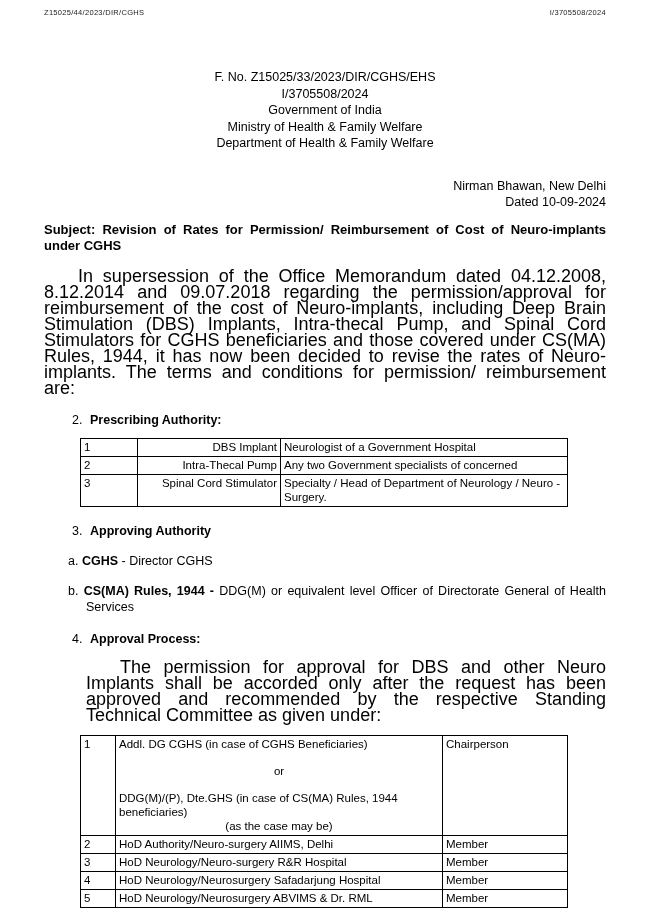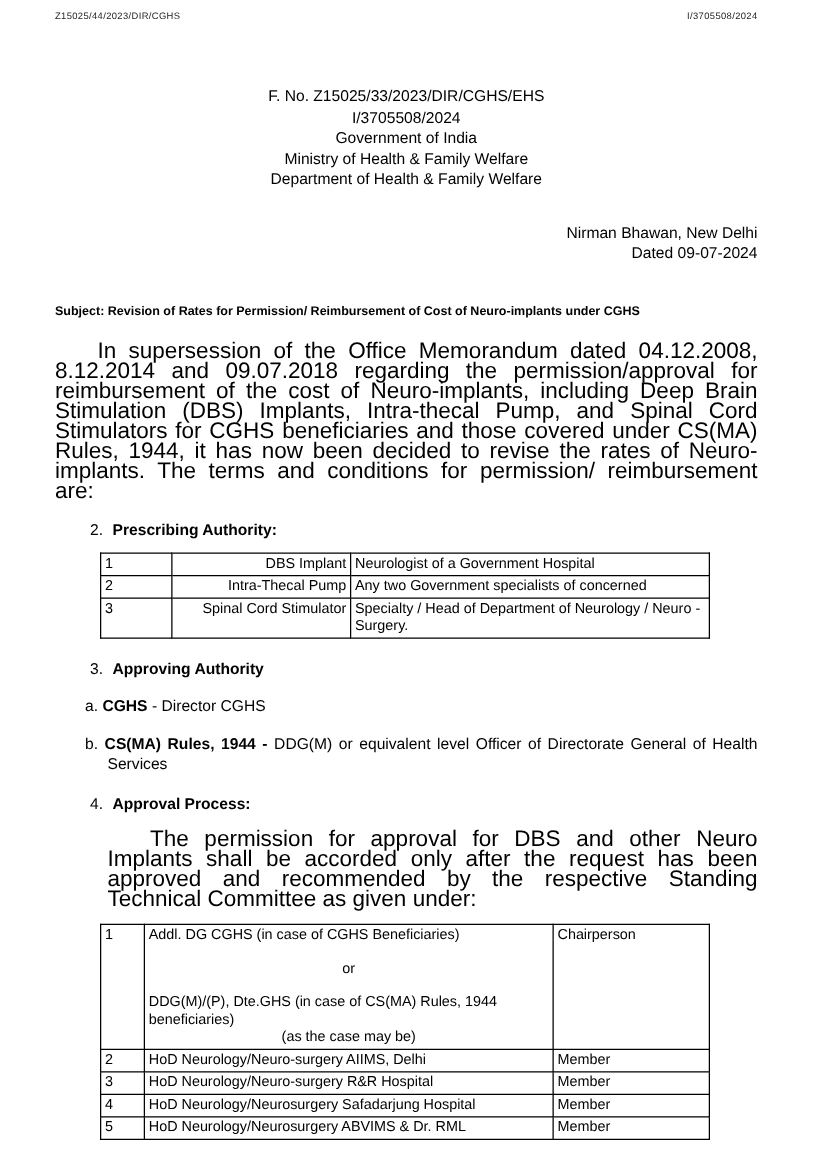--- a/index.html
+++ b/index.html
@@ -49,22 +49,22 @@
 
   .title {
     text-align: center;
     font-size: 12.5px;
     font-weight: bold;
     margin-top: 24px;
     letter-spacing: 0.2px;
   }
 
   .subject {
-    margin-top: 31px;
-    font-size: 10px;
+    margin-top: 11px;
+    font-size: 13px;
     font-weight: bold;
     line-height: 16px;
     text-align: justify;
   }
 
   .para {
     margin-top: 14px;
     font-size: 18px;
     line-height: 16px;
     text-align: justify;
@@ -127,21 +127,21 @@
   <div class="center-block">
     <div>F. No. Z15025/33/2023/DIR/CGHS/EHS</div>
     <div>I/3705508/2024</div>
     <div>Government of India</div>
     <div>Ministry of Health &amp; Family Welfare</div>
     <div>Department of Health &amp; Family Welfare</div>
   </div>
 
   <div class="right-block">
     <div>Nirman Bhawan, New Delhi</div>
-    <div>Dated 09-07-2024</div>
+    <div>Dated 10-09-2024</div>
   </div>
 
 
   <div class="subject">
     <span>Subject:</span><span> Revision of Rates for Permission/ Reimbursement of Cost of Neuro-implants under CGHS</span>
   </div>
 
   <div class="para"><span class="indent"></span><span>In supersession of the Office Memorandum dated 04.12.2008, 8.12.2014 and 09.07.2018 regarding the permission/approval for reimbursement of the cost of Neuro-implants, including Deep Brain Stimulation (DBS) Implants, Intra-thecal Pump, and Spinal Cord Stimulators for CGHS beneficiaries and those covered under CS(MA) Rules, 1944, it has now been decided to revise the rates of Neuro-implants. The terms and conditions for permission/ reimbursement are:</span></div>
 
   <div class="numbered">
@@ -197,21 +197,21 @@
         <div class="cell-pad"></div>
         <div class="cell-center">or</div>
         <div class="cell-pad"></div>
         <div>DDG(M)/(P), Dte.GHS (in case of CS(MA) Rules, 1944 beneficiaries)</div>
         <div class="cell-center">(as the case may be)</div>
       </td>
       <td class="c2">Chairperson</td>
     </tr>
     <tr>
       <td class="c0">2</td>
-      <td>HoD Neurology/Neuro-surgery AIIMS, Delhi</td>
+      <td>HoD Authority/Neuro-surgery AIIMS, Delhi</td>
       <td class="c2">Member</td>
     </tr>
     <tr>
       <td class="c0">3</td>
       <td>HoD Neurology/Neuro-surgery R&amp;R Hospital</td>
       <td class="c2">Member</td>
     </tr>
     <tr>
       <td class="c0">4</td>
       <td>HoD Neurology/Neurosurgery Safadarjung Hospital</td>

